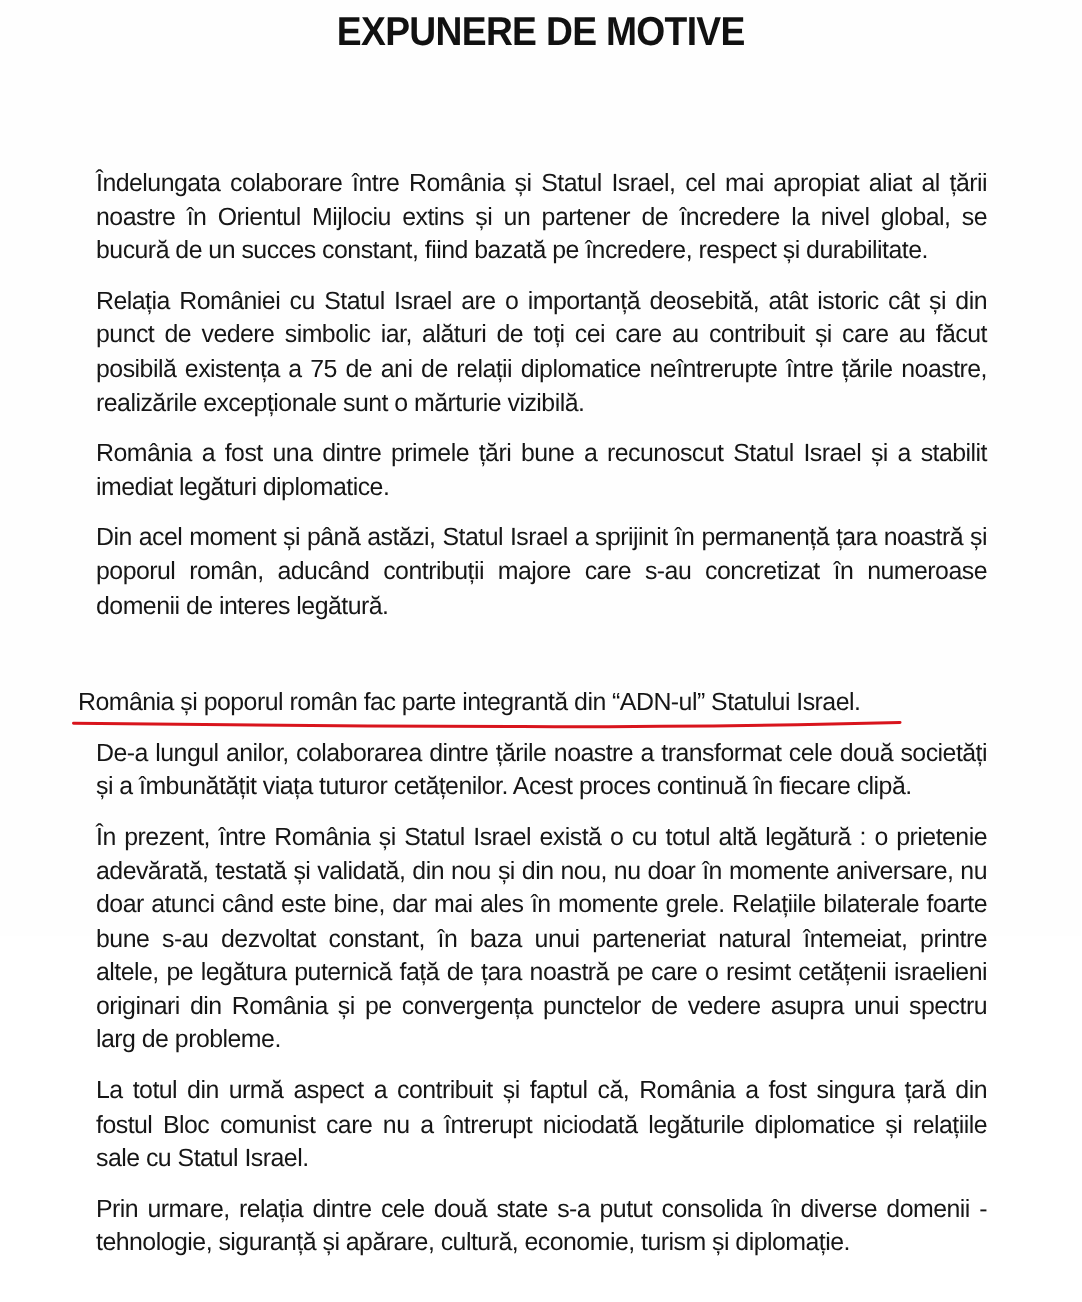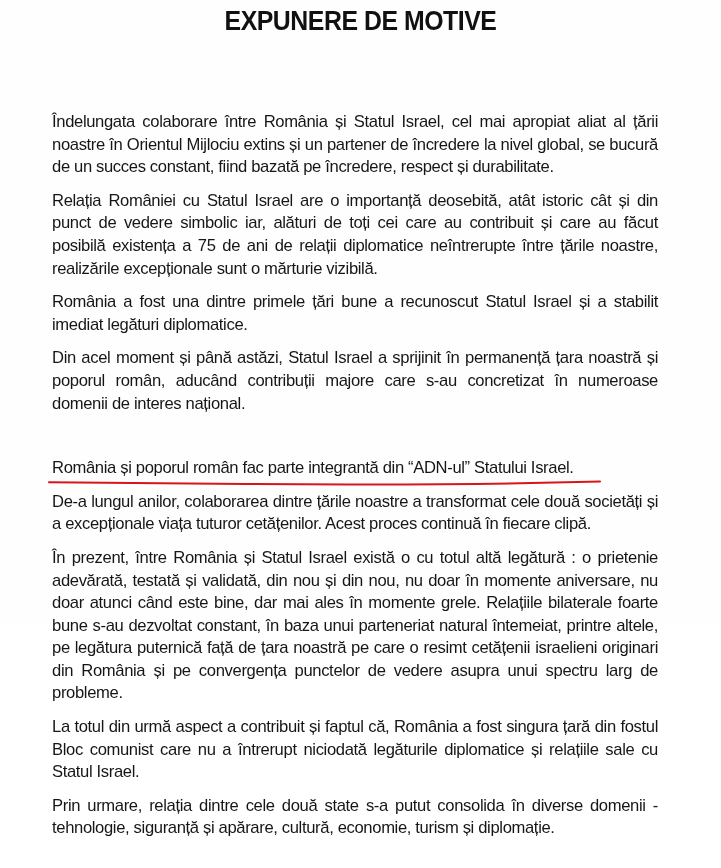--- a/index.html
+++ b/index.html
@@ -17,41 +17,41 @@
     transform: scaleX(0.92);
   }
   .body {
     position: absolute; left: 52px; top: 111px; width: 606px;
     font-family: "Liberation Sans", sans-serif;
     font-size: 16.6px; line-height: 22.6px;
     color: #161616;
     letter-spacing: -0.35px;
   }
   .para { margin: 0 0 11px 0; text-align: left; }
-  .para.justify { text-align: justify; text-align-last: left; }
+  .para.justify { text-align: justify; text-align-last: left; margin-left: 12px; }
   .highlight-wrap { position: relative; margin-top: 42px; }
   .red-underline {
     position: absolute; left: -4px; top: 23px; width: 555px; height: 6px;
   }
 </style>
 </head>
 <body>
 
 <div class="page">
   <div class="title">EXPUNERE DE MOTIVE</div>
 
   <div class="body">
     <p class="para justify">Îndelungata colaborare între România și Statul Israel, cel mai apropiat aliat al țării noastre în Orientul Mijlociu extins și un partener de încredere la nivel global, se bucură de un succes constant, fiind bazată pe încredere, respect și durabilitate.</p>
     <p class="para justify">Relația României cu Statul Israel are o importanță deosebită, atât istoric cât și din punct de vedere simbolic iar, alături de toți cei care au contribuit și care au făcut posibilă existența a 75 de ani de relații diplomatice neîntrerupte între țările noastre, realizările excepționale sunt o mărturie vizibilă.</p>
     <p class="para justify">România a fost una dintre primele țări bune a recunoscut Statul Israel și a stabilit imediat legături diplomatice.</p>
-    <p class="para justify">Din acel moment și până astăzi, Statul Israel a sprijinit în permanență țara noastră și poporul român, aducând contribuții majore care s-au concretizat în numeroase domenii de interes național.</p>
+    <p class="para justify">Din acel moment și până astăzi, Statul Israel a sprijinit în permanență țara noastră și poporul român, aducând contribuții majore care s-au concretizat în numeroase domenii de interes legătură.</p>
     <div class="highlight-wrap">
       <p class="para">România și poporul român fac parte integrantă din “ADN-ul” Statului Israel.</p>
       <svg class="red-underline" viewBox="0 0 555 6" preserveAspectRatio="none">
         <path d="M1 2.2 C 80 3.6, 200 4.2, 300 4.4 S 460 4.0, 552 1.6" stroke="#d8141c" stroke-width="2" fill="none" stroke-linecap="round"></path>
       </svg>
     </div>
-    <p class="para justify">De-a lungul anilor, colaborarea dintre țările noastre a transformat cele două societăți și a excepționale viața tuturor cetățenilor. Acest proces continuă în fiecare clipă.</p>
+    <p class="para justify">De-a lungul anilor, colaborarea dintre țările noastre a transformat cele două societăți și a îmbunătățit viața tuturor cetățenilor. Acest proces continuă în fiecare clipă.</p>
     <p class="para justify">În prezent, între România și Statul Israel există o cu totul altă legătură : o prietenie adevărată, testată și validată, din nou și din nou, nu doar în momente aniversare, nu doar atunci când este bine, dar mai ales în momente grele. Relațiile bilaterale foarte bune s-au dezvoltat constant, în baza unui parteneriat natural întemeiat, printre altele, pe legătura puternică față de țara noastră pe care o resimt cetățenii israelieni originari din România și pe convergența punctelor de vedere asupra unui spectru larg de probleme.</p>
     <p class="para justify">La totul din urmă aspect a contribuit și faptul că, România a fost singura țară din fostul Bloc comunist care nu a întrerupt niciodată legăturile diplomatice și relațiile sale cu Statul Israel.</p>
     <p class="para justify">Prin urmare, relația dintre cele două state s-a putut consolida în diverse domenii - tehnologie, siguranță și apărare, cultură, economie, turism și diplomație.</p>
   </div>
 </div>
 
 </body></html>

